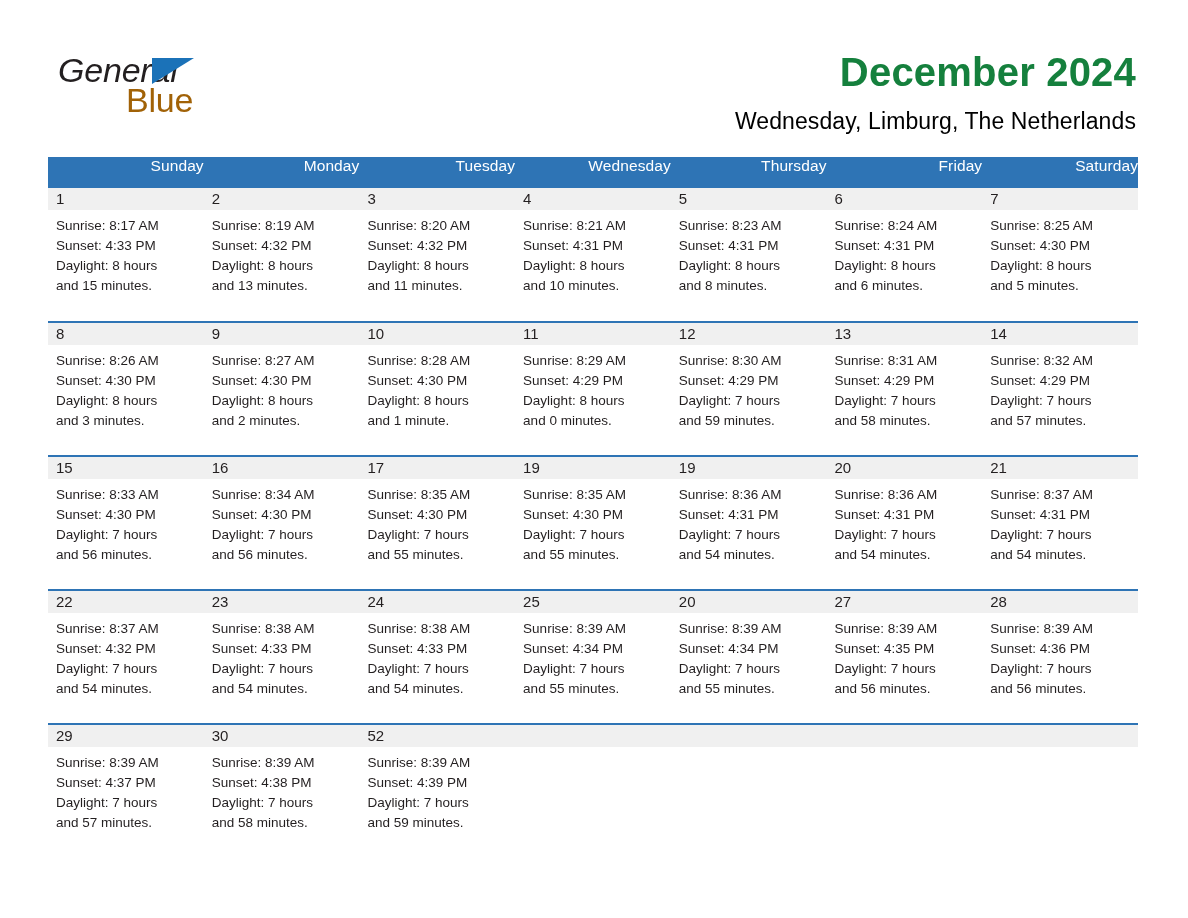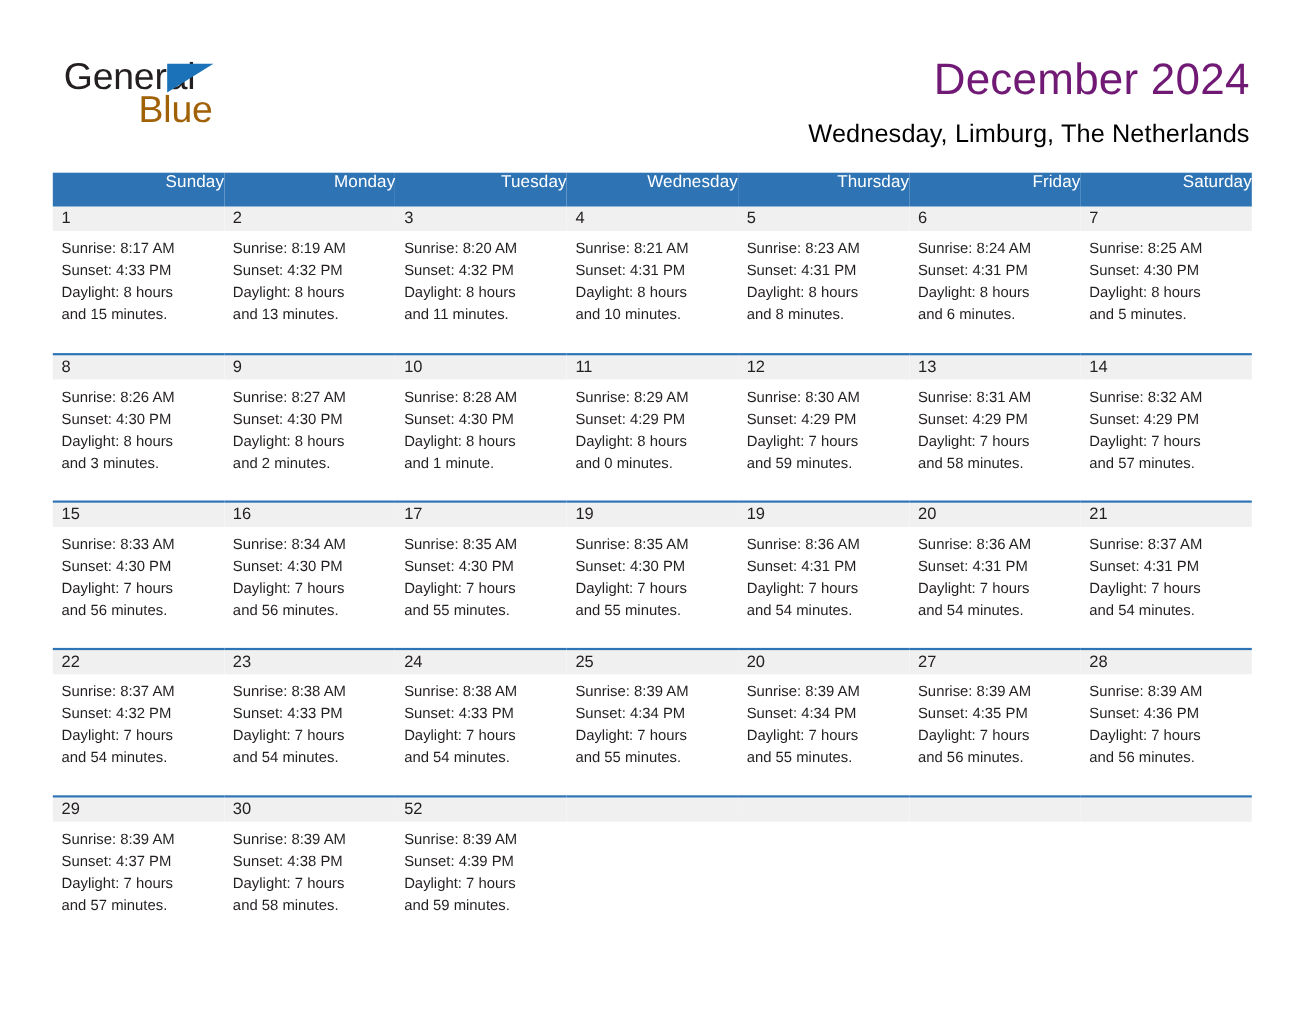--- a/index.html
+++ b/index.html
@@ -33,20 +33,21 @@
     position: absolute;
     left: 58px;
     top: 52px;
     width: 340px;
     height: 80px;
   }
   .brand-line1 {
     position: relative;
     height: 36px;
     white-space: nowrap;
+    font-style: italic;
   }
   .brand-general {
     font-size: 34px;
     line-height: 36px;
     letter-spacing: -0.2px;
     color: #231f20;
     font-family: "Liberation Sans", sans-serif;
   }
   .brand-triangle {
     position: absolute;
@@ -69,22 +70,22 @@
 
   .titles {
     position: absolute;
     right: 52px;
     top: 48px;
     text-align: right;
   }
   .cal-title {
     font-size: 40px;
     line-height: 48px;
-    font-weight: normal;
-    color: #701a75;
+    font-weight: bold;
+    color: #15803d;
     margin: 0;
     letter-spacing: 0.2px;
   }
   .cal-subtitle {
     font-size: 23px;
     line-height: 30px;
     font-weight: normal;
     color: #000000;
     margin: 10px 0 0 0;
     letter-spacing: 0.1px;

